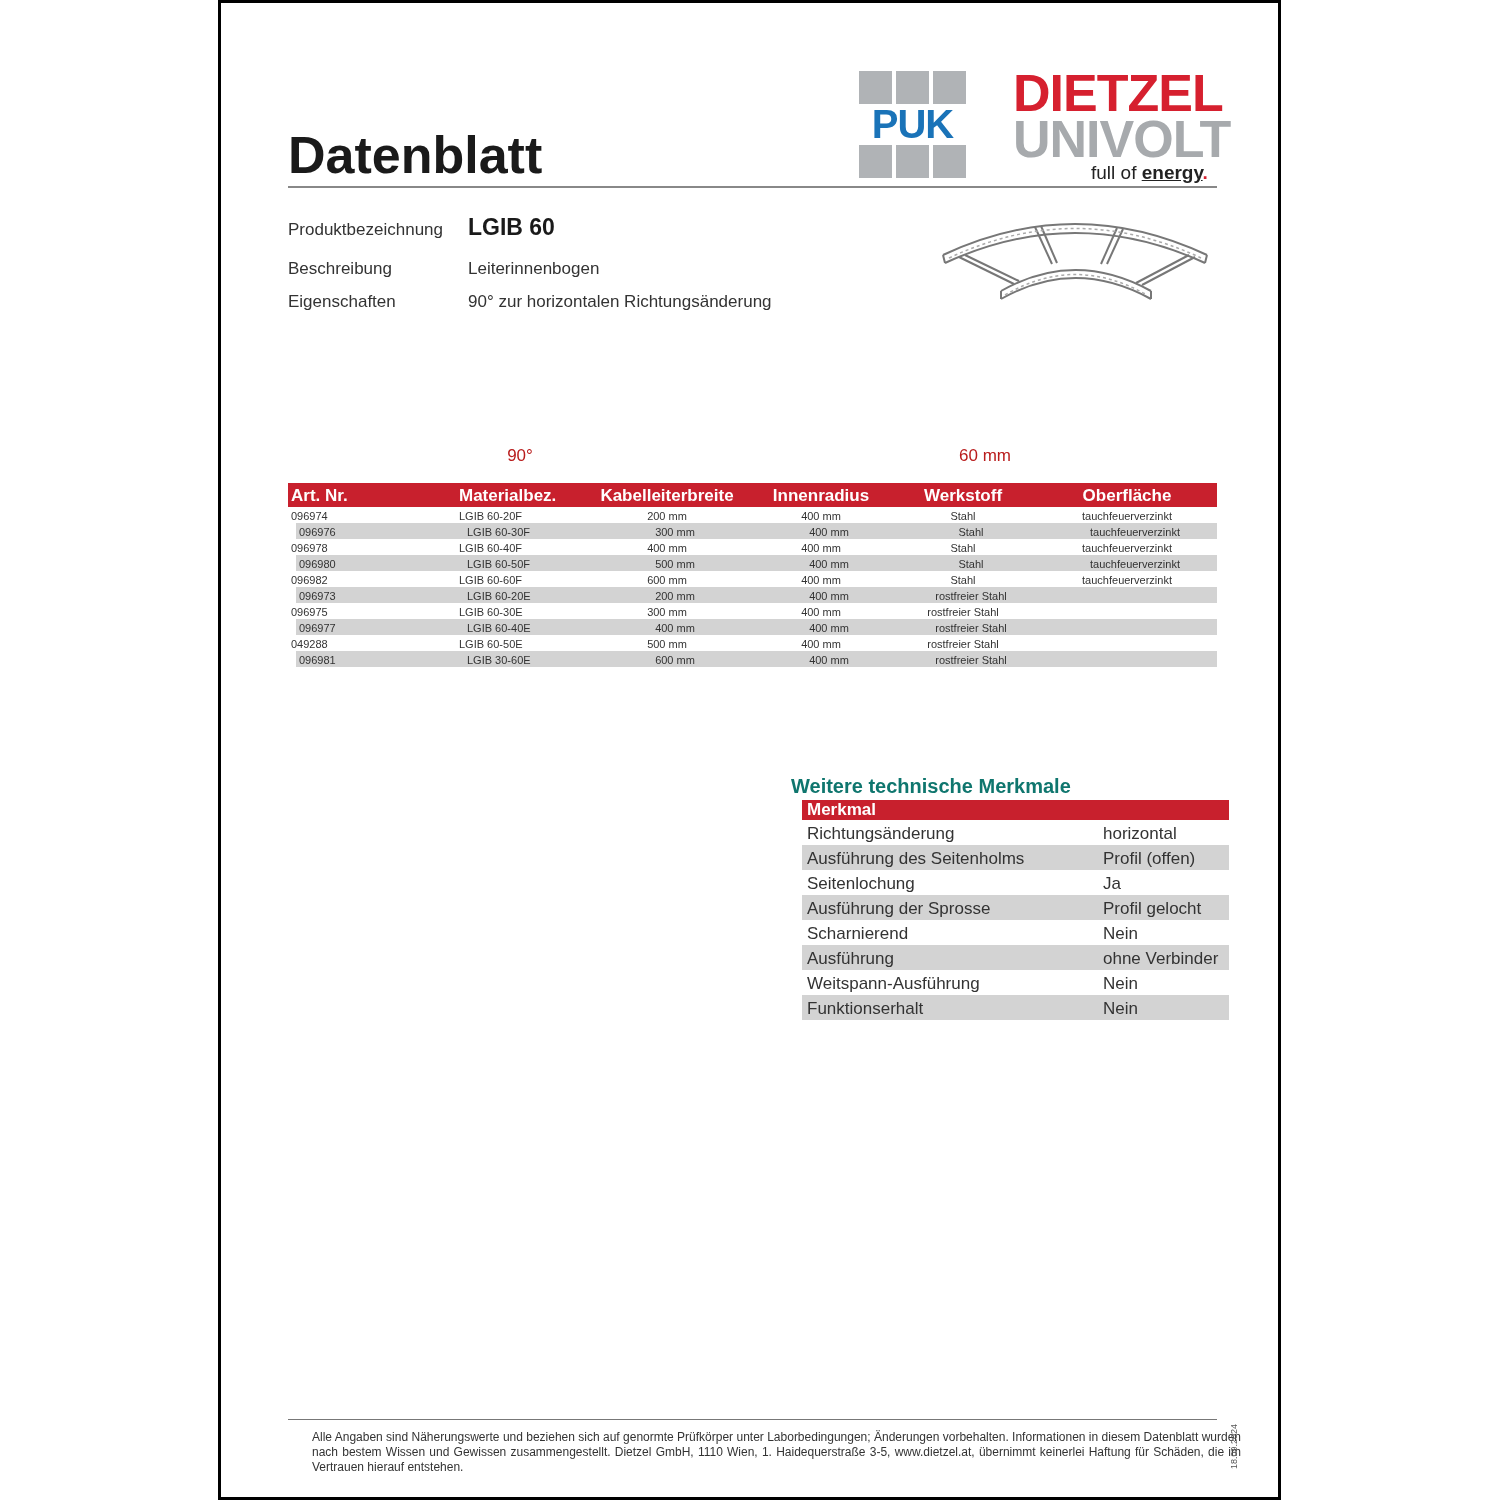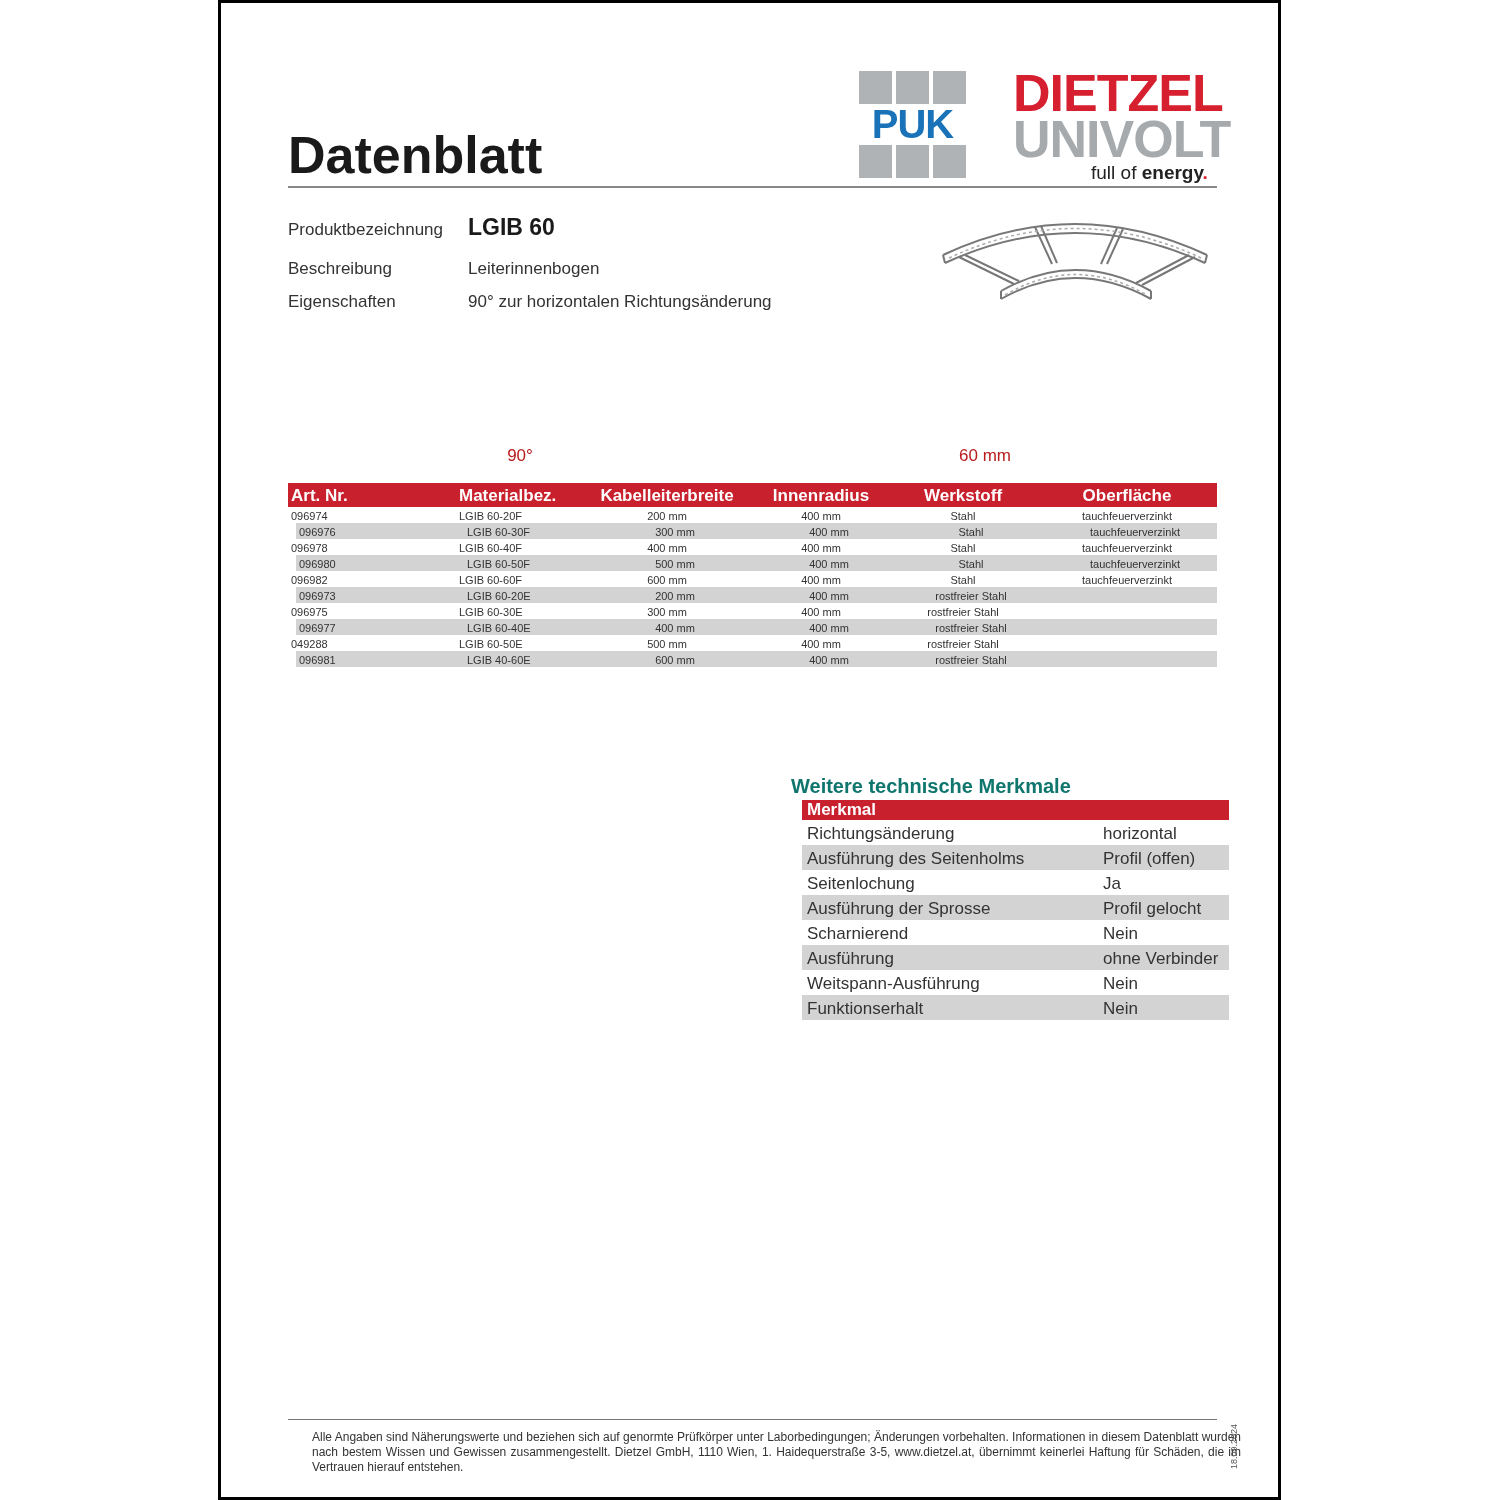--- a/index.html
+++ b/index.html
@@ -8,21 +8,21 @@
   .abs{position:absolute;}
   .title{left:67px;top:122px;font-size:52px;font-weight:bold;color:#1a1a1a;letter-spacing:0px;}
   .title-rule{left:67px;top:183px;width:929px;height:2px;background:#888;}
   
   .puk{left:638px;top:68px;width:107px;height:107px;}
   .puk .cell{position:absolute;background:#b0b3b6;width:33px;height:33px;}
   .puk .txt{position:absolute;left:0;top:34px;width:107px;height:38px;color:#1a73b8;font-weight:bold;font-size:40px;line-height:38px;text-align:center;letter-spacing:-1px;background:transparent;}
   .dietzel{left:792px;top:64px;font-size:52px;font-weight:bold;color:#d6202f;letter-spacing:-1px;line-height:52px;}
   .univolt{left:792px;top:110px;font-size:52px;font-weight:bold;color:#a7aaad;letter-spacing:-1px;line-height:52px;}
   .energy{left:870px;top:159px;font-size:19px;color:#222;}
-  .energy b{font-weight:bold;}
+  .energy b{font-weight:bold;text-decoration:underline;}
   .energy .dot{color:#d6202f;font-weight:bold;}
   .lbl{font-size:17px;color:#333;}
   .val{font-size:17px;color:#333;}
   .prodname{font-size:23px;font-weight:bold;color:#1a1a1a;}
   .illus{left:718px;top:208px;width:272px;height:92px;}
   
   .band{left:67px;top:414px;width:929px;height:25px;background:#d3d3d3;}
   .band span{position:absolute;top:3px;font-size:17px;color:#333;transform:translateX(-50%);}
   .bandval{position:absolute;top:443px;font-size:17px;color:#b91c1c;transform:translateX(-50%);}
   
@@ -178,21 +178,21 @@
         <div class="row">
           <span class="c" style="left: 3px;">049288</span>
           <span class="c" style="left: 171px;">LGIB 60-50E</span>
           <span class="c ctr" style="left: 379px;">500 mm</span>
           <span class="c ctr" style="left: 533px;">400 mm</span>
           <span class="c ctr" style="left: 675px;">rostfreier Stahl</span>
           <span class="c ctr" style="left: 839px;"></span>
         </div>
         <div class="row alt">
           <span class="c" style="left: 3px;">096981</span>
-          <span class="c" style="left: 171px;">LGIB 40-60E</span>
+          <span class="c" style="left: 171px;">LGIB 30-60E</span>
           <span class="c ctr" style="left: 379px;">600 mm</span>
           <span class="c ctr" style="left: 533px;">400 mm</span>
           <span class="c ctr" style="left: 675px;">rostfreier Stahl</span>
           <span class="c ctr" style="left: 839px;"></span>
         </div>
       </div>
   </div>
 
   <div class="abs ft-title">Weitere technische Merkmale</div>
   <div class="abs ft">

